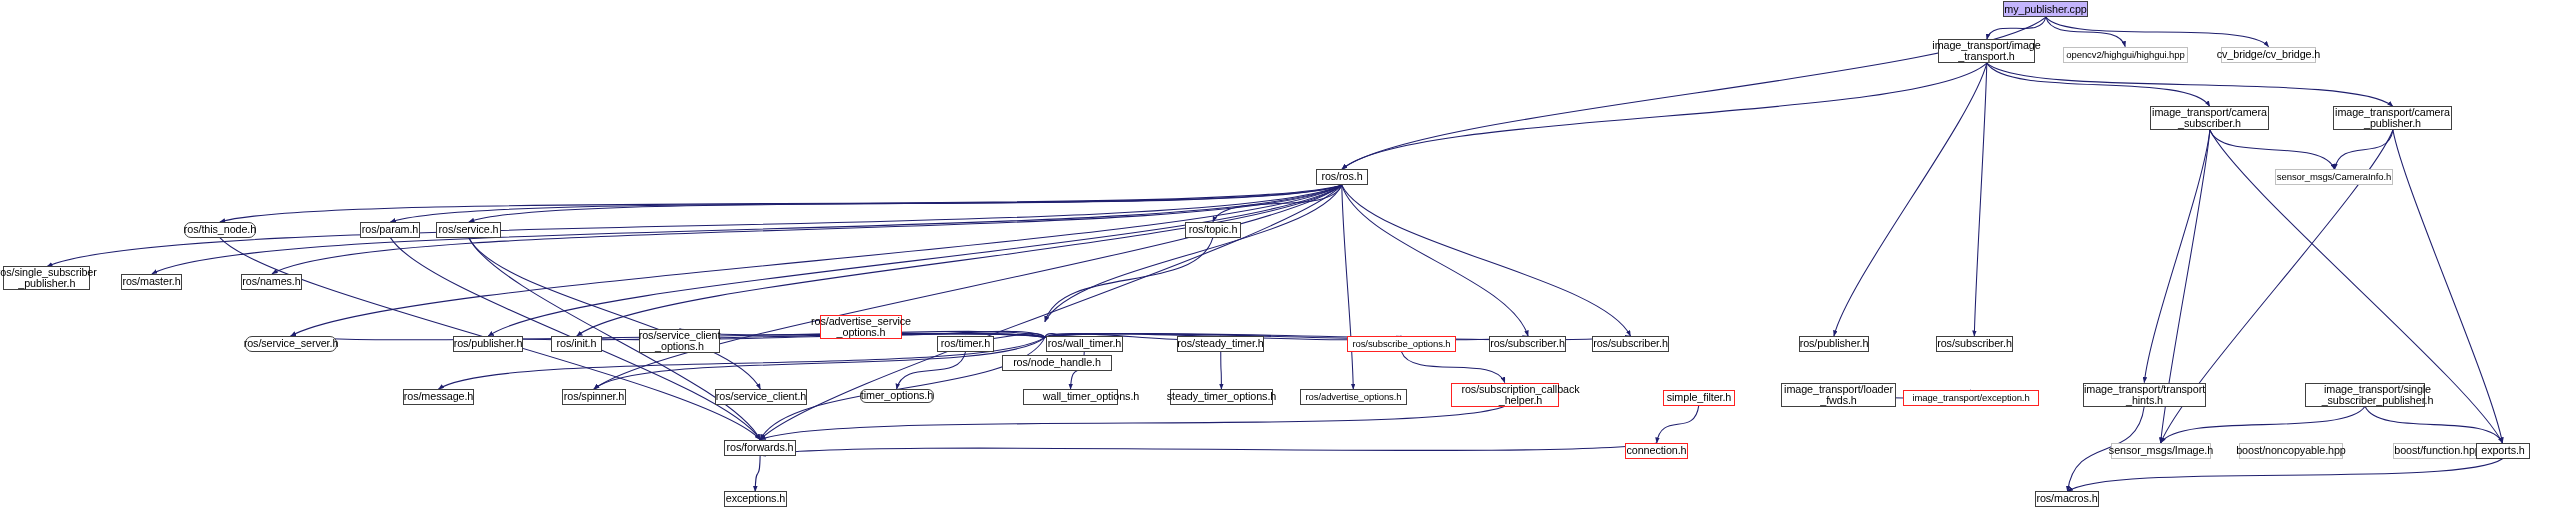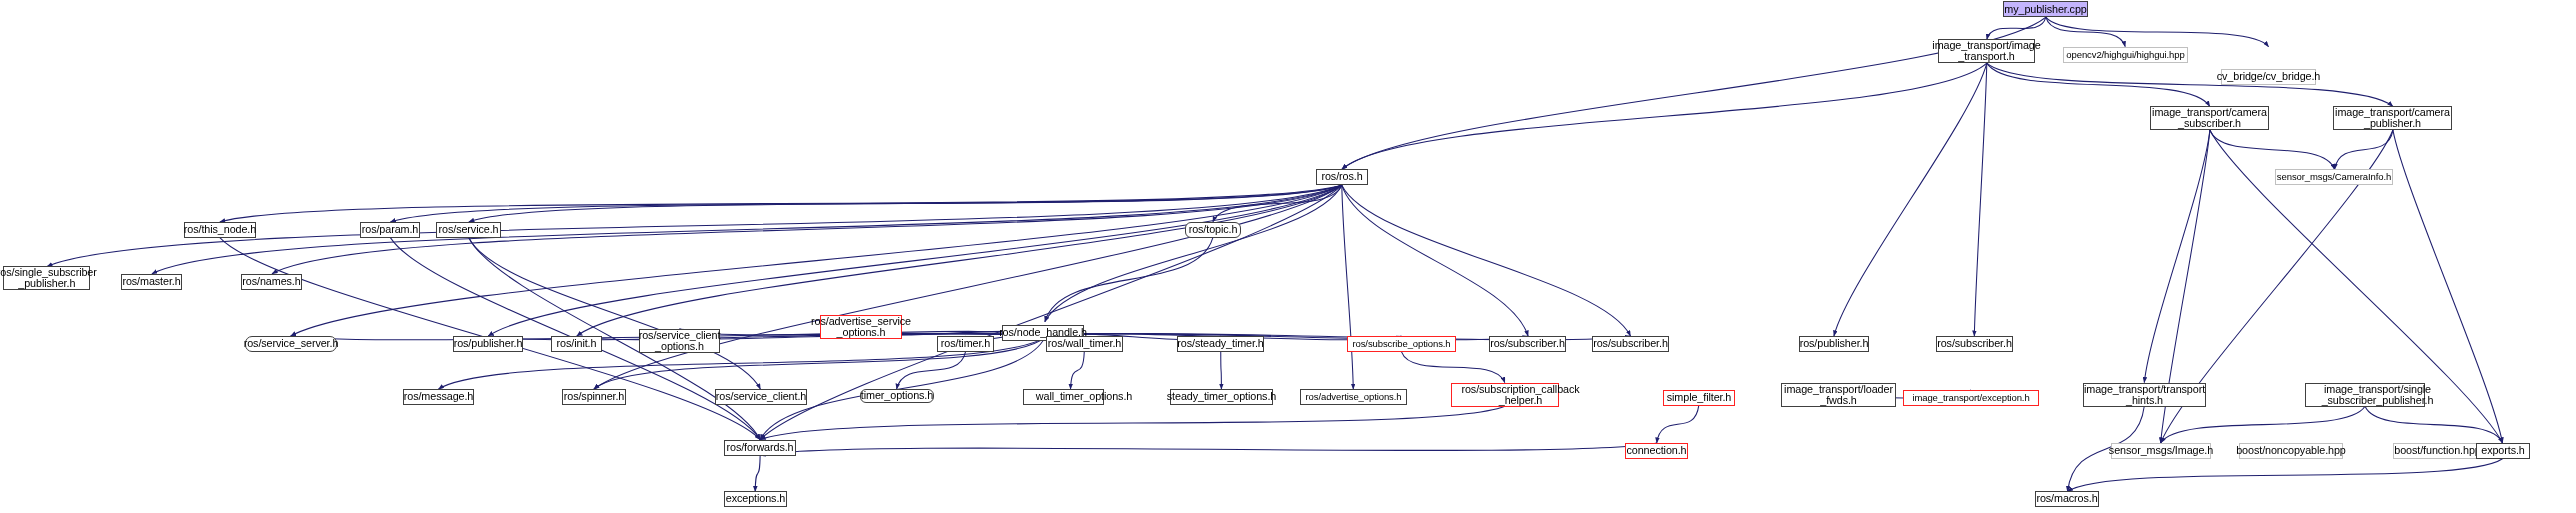--- a/index.html
+++ b/index.html
@@ -121,56 +121,56 @@
         <path d="M3604.5,619 C3573.35,667.8 3324.15,626.2 3293,675" marker-end="url(#ah)"></path>
         <path d="M3604.5,619 C3625.45,667.8 3793.05,626.2 3814,675" marker-end="url(#ah)"></path>
         <path d="M3814,699 C3747.7,744.5 3217.3,703.5 3151,749" marker-end="url(#ah)"></path>
       </g>
   </svg>
   <div id="nodes">
       <div class="node current" style="left: 2003px; top: 1.3px; width: 85px; height: 15.7px;">my_publisher.cpp</div>
       <div class="node solid" style="left: 1938px; top: 39px; width: 97px; height: 23.6px;">image_transport/image
 _transport.h</div>
       <div class="node thin small" style="left: 2063px; top: 47px; width: 125px; height: 15.7px;">opencv2/highgui/highgui.hpp</div>
-      <div class="node thin" style="left: 2221px; top: 47px; width: 95px; height: 15.7px; margin-top: 22px;">cv_bridge/cv_bridge.h</div>
+      <div class="node thin" style="left: 2221px; top: 47px; width: 95px; height: 15.7px;">cv_bridge/cv_bridge.h</div>
       <div class="node solid" style="left: 2150px; top: 106px; width: 119px; height: 23.6px;">image_transport/camera
 _subscriber.h</div>
       <div class="node solid" style="left: 2333px; top: 106px; width: 119px; height: 23.6px;">image_transport/camera
 _publisher.h</div>
       <div class="node thin small" style="left: 2275px; top: 169px; width: 118px; height: 15.7px;">sensor_msgs/CameraInfo.h</div>
       <div class="node solid" style="left: 1316px; top: 169px; width: 52px; height: 15.7px;">ros/ros.h</div>
-      <div class="node solid" style="left: 184px; top: 222px; width: 72px; height: 15.7px;">ros/this_node.h</div>
+      <div class="node solid" style="left: 184px; top: 222px; width: 72px; height: 15.7px; border-radius: 7px;">ros/this_node.h</div>
       <div class="node solid" style="left: 360px; top: 222px; width: 60px; height: 15.7px;">ros/param.h</div>
       <div class="node solid" style="left: 436px; top: 222px; width: 65px; height: 15.7px;">ros/service.h</div>
-      <div class="node solid" style="left: 1185px; top: 222px; width: 56px; height: 15.7px; border-radius: 6px;">ros/topic.h</div>
+      <div class="node solid" style="left: 1185px; top: 222px; width: 56px; height: 15.7px;">ros/topic.h</div>
       <div class="node solid" style="left: 3.3px; top: 266px; width: 87px; height: 23.6px;">ros/single_subscriber
 _publisher.h</div>
       <div class="node solid" style="left: 121px; top: 274px; width: 61px; height: 15.7px;">ros/master.h</div>
       <div class="node solid" style="left: 241px; top: 274px; width: 61px; height: 15.7px;">ros/names.h</div>
-      <div class="node solid" style="left: 1002px; top: 308px; width: 82px; height: 15.7px; margin-top: 17px;">ros/node_handle.h</div>
+      <div class="node solid" style="left: 1002px; top: 338px; width: 110px; height: 15.7px; margin-top: 17px;">ros/node_handle.h</div>
       <div class="node solid" style="left: 245px; top: 336px; width: 92px; height: 15.7px; border-radius: 7px;">ros/service_server.h</div>
       <div class="node solid" style="left: 453px; top: 336px; width: 70px; height: 15.7px;">ros/publisher.h</div>
       <div class="node solid" style="left: 551px; top: 336px; width: 51px; height: 15.7px;">ros/init.h</div>
       <div class="node solid" style="left: 639px; top: 329px; width: 81px; height: 23.6px;">ros/service_client
 _options.h</div>
       <div class="node red" style="left: 820px; top: 315px; width: 82px; height: 23.6px;">ros/advertise_service
 _options.h</div>
       <div class="node solid" style="left: 937px; top: 336px; width: 57px; height: 15.7px;">ros/timer.h</div>
       <div class="node solid" style="left: 1046px; top: 336px; width: 77px; height: 15.7px;">ros/wall_timer.h</div>
       <div class="node solid" style="left: 1177px; top: 336px; width: 87px; height: 15.7px;">ros/steady_timer.h</div>
       <div class="node red small" style="left: 1347px; top: 336px; width: 109px; height: 15.7px;">ros/subscribe_options.h</div>
       <div class="node solid" style="left: 1489px; top: 336px; width: 77px; height: 15.7px;">ros/subscriber.h</div>
       <div class="node solid" style="left: 1592px; top: 336px; width: 77px; height: 15.7px;">ros/subscriber.h</div>
       <div class="node solid" style="left: 1799px; top: 336px; width: 70px; height: 15.7px;">ros/publisher.h</div>
       <div class="node solid" style="left: 1936px; top: 336px; width: 77px; height: 15.7px;">ros/subscriber.h</div>
       <div class="node solid" style="left: 403px; top: 389px; width: 71px; height: 15.7px;">ros/message.h</div>
       <div class="node solid" style="left: 562px; top: 389px; width: 64px; height: 15.7px;">ros/spinner.h</div>
       <div class="node solid" style="left: 715px; top: 389px; width: 92px; height: 15.7px;">ros/service_client.h</div>
       <div class="node solid" style="left: 860px; top: 389px; width: 74px; height: 14px; border-radius: 6px;">timer_options.h</div>
-      <div class="node solid" style="left: 1023px; top: 389px; width: 81px; height: 15.7px; padding-left: 43px;">wall_timer_options.h</div>
+      <div class="node solid" style="left: 1023px; top: 389px; width: 95px; height: 15.7px; padding-left: 43px;">wall_timer_options.h</div>
       <div class="node solid" style="left: 1170px; top: 389px; width: 103px; height: 15.7px;">steady_timer_options.h</div>
       <div class="node solid small" style="left: 1300px; top: 389px; width: 107px; height: 15.7px;">ros/advertise_options.h</div>
       <div class="node red" style="left: 1451px; top: 383px; width: 108px; height: 23.6px; padding-left: 33px;">ros/subscription_callback
 _helper.h</div>
       <div class="node red" style="left: 1663px; top: 390px; width: 72px; height: 15.7px;">simple_filter.h</div>
       <div class="node solid" style="left: 1781px; top: 383px; width: 115px; height: 23.6px;">image_transport/loader
 _fwds.h</div>
       <div class="node red small" style="left: 1903px; top: 390px; width: 136px; height: 15.7px;">image_transport/exception.h</div>
       <div class="node solid" style="left: 2083px; top: 383px; width: 123px; height: 23.6px;">image_transport/transport
 _hints.h</div>

